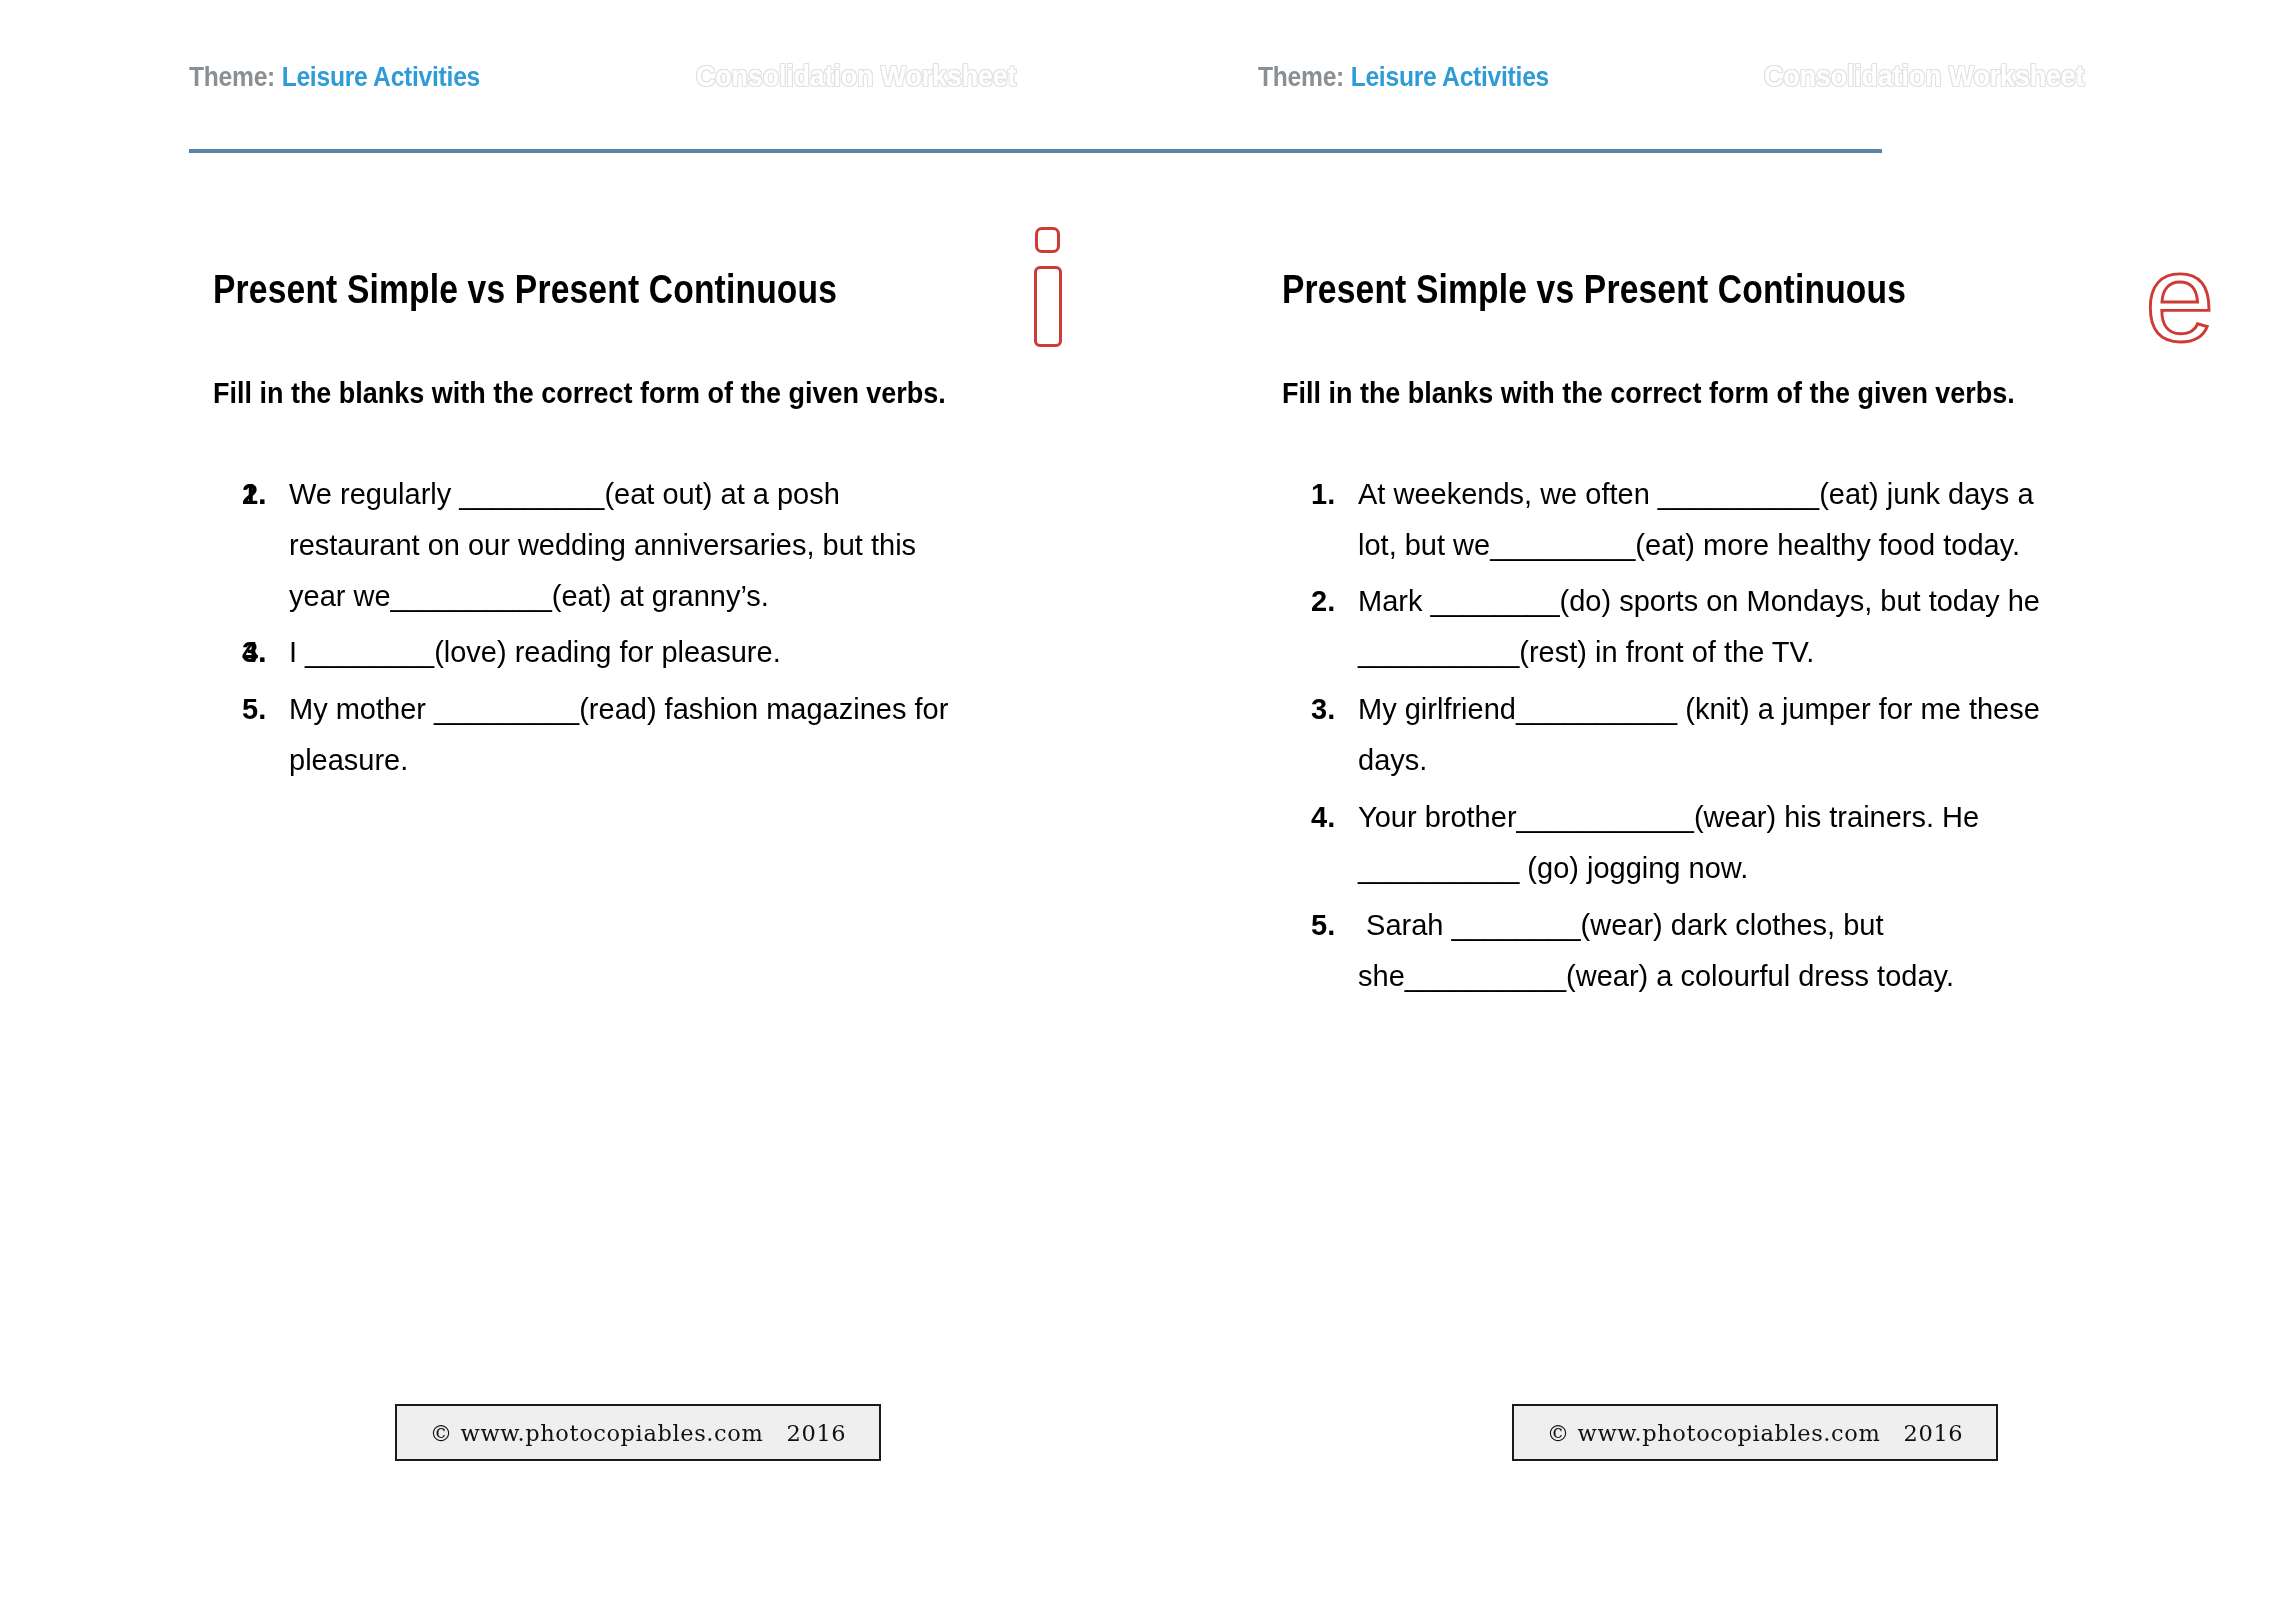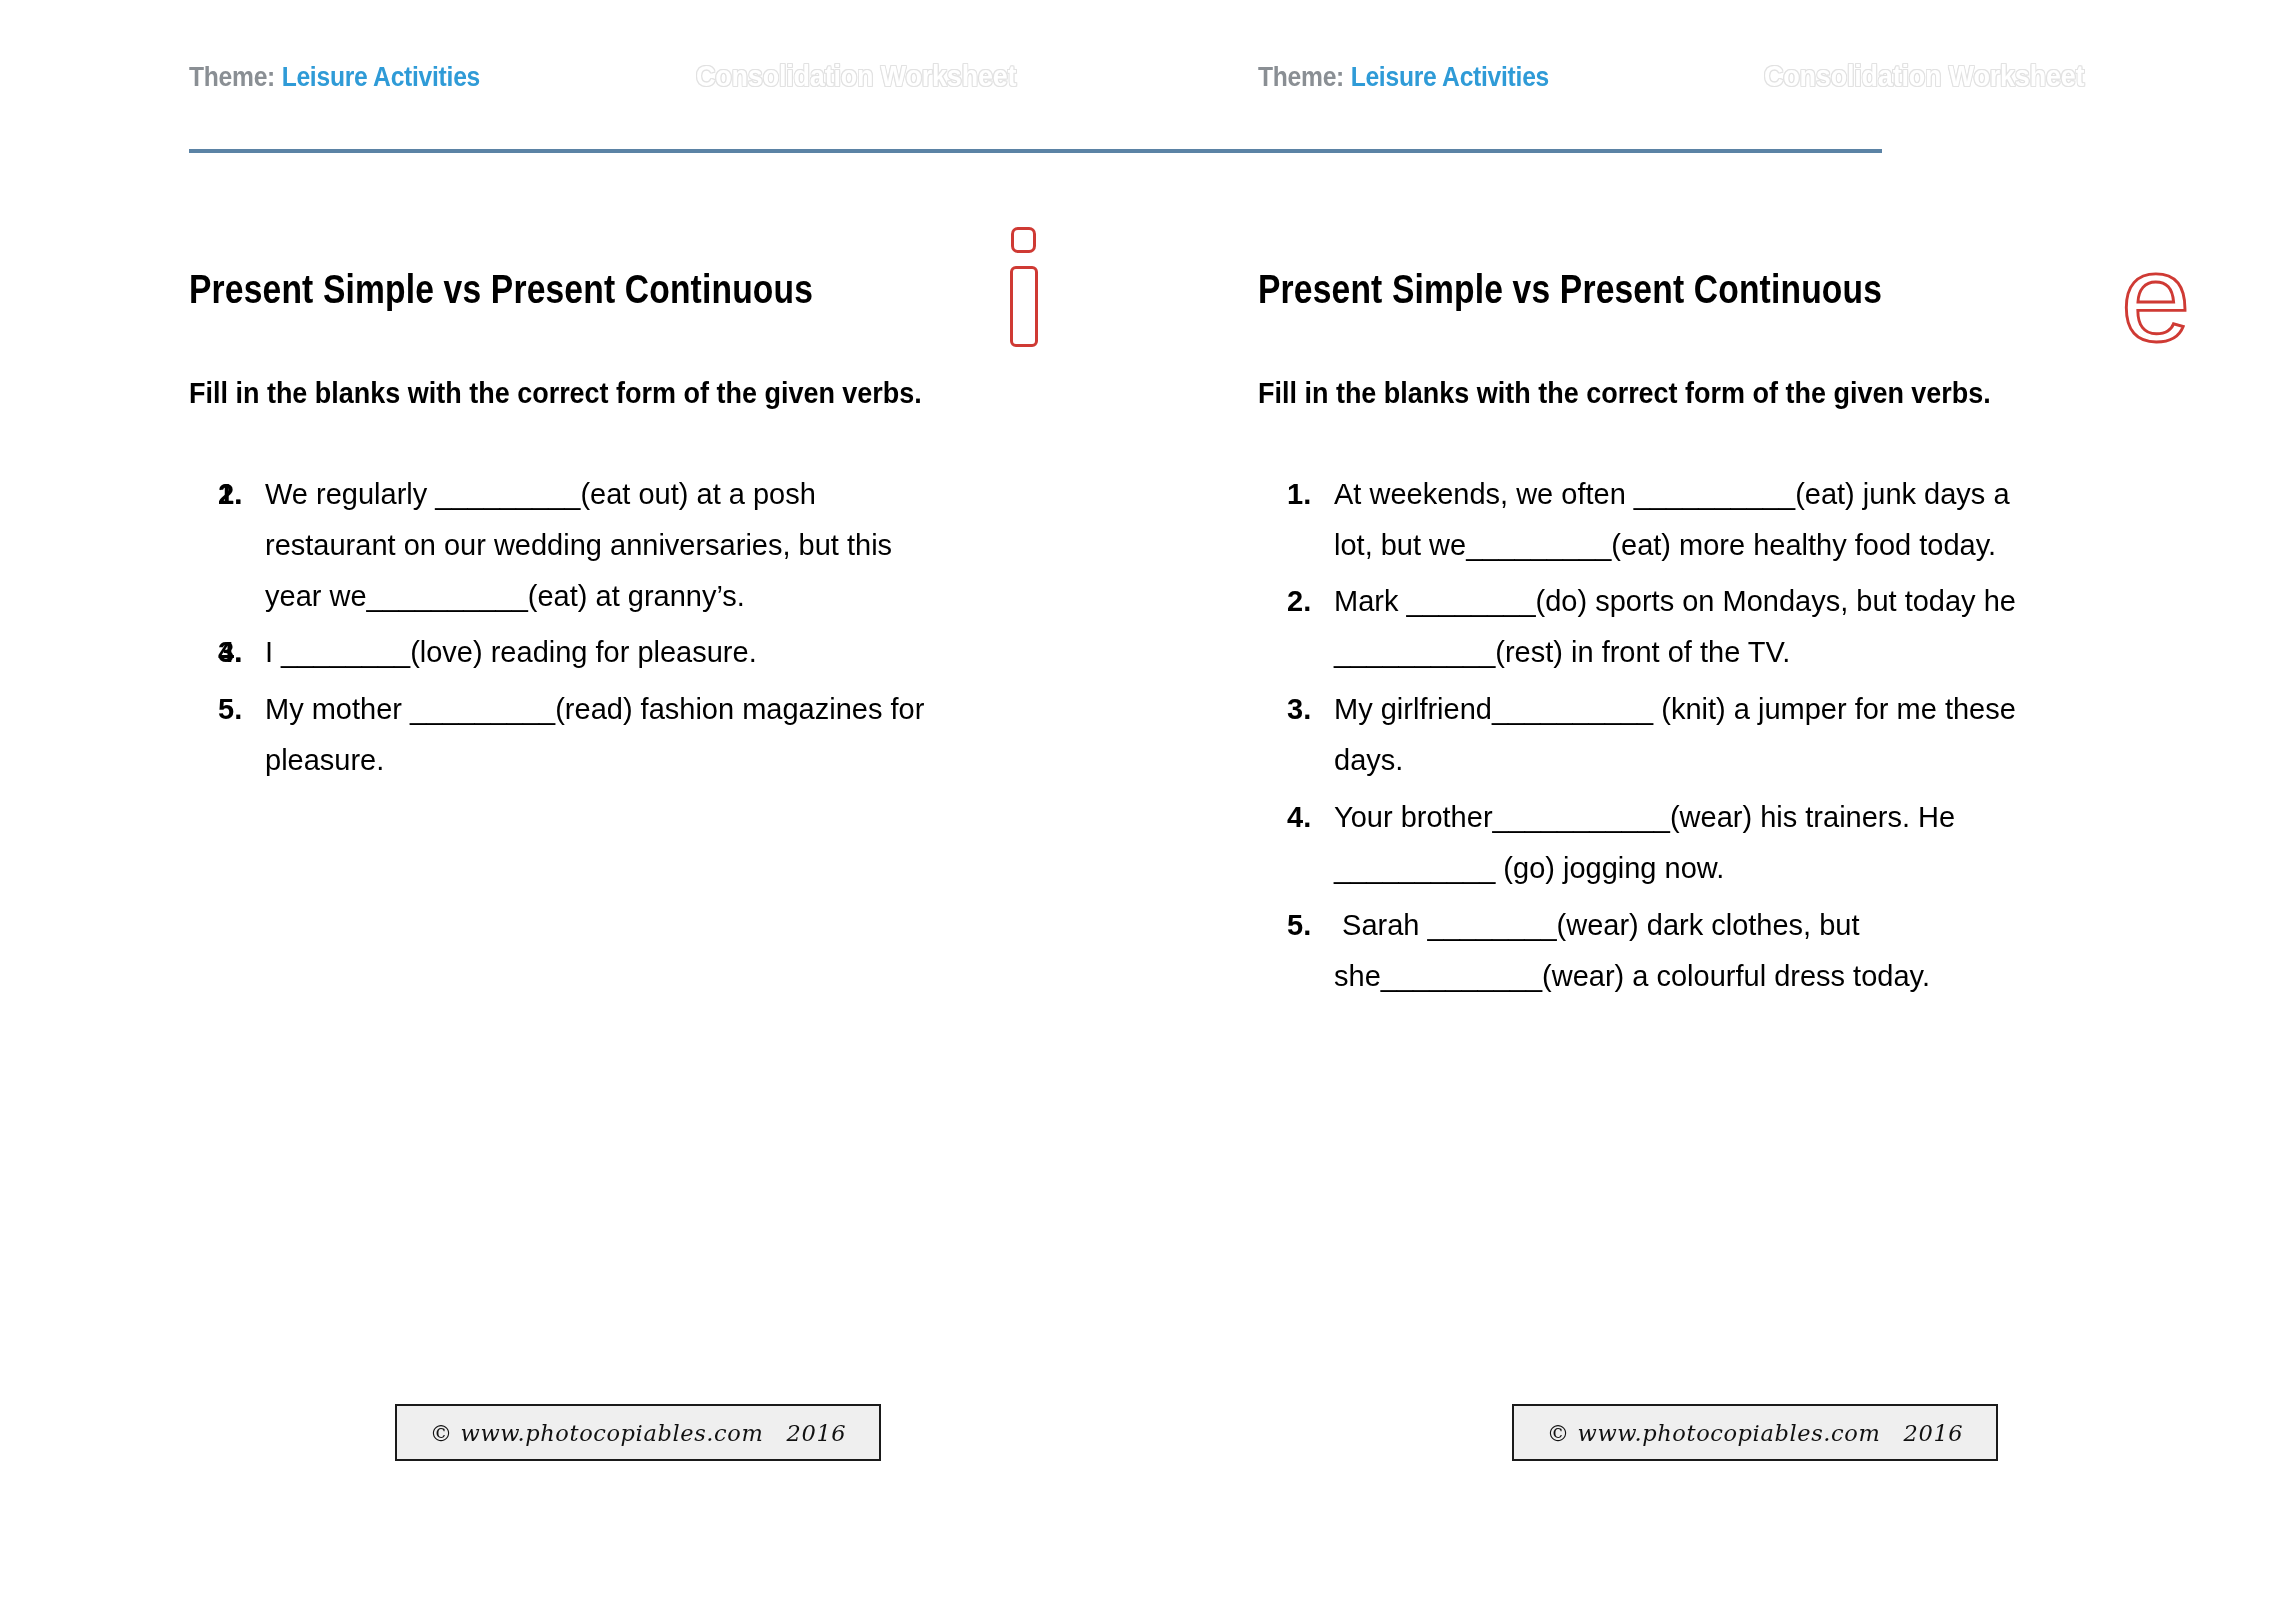--- a/index.html
+++ b/index.html
@@ -93,20 +93,21 @@
     width: 1693px;
     height: 3.9px;
     background: #5b83a5;
   }
 
   
   .col {
     position: absolute;
     top: 245px;
     width: 980px;
+    margin-left: 24px;
   }
   .col-left  { left: 189px; }
   .col-right { left: 1258px; }
 
   .title-row {
     position: relative;
     height: 108px;
   }
   .ws-title {
     position: absolute;
@@ -214,21 +215,20 @@
   .credit {
     position: absolute;
     top: 1404px;
     height: 57px;
     border: 2.9px solid #1a1a1a;
     background: #efefef;
     box-sizing: border-box;
     display: flex;
     align-items: center;
     justify-content: center;
-    font-style: italic;
   }
   .credit-left  { left: 395px;  width: 486px; }
   .credit-right { left: 1512px; width: 486px; }
   .credit-text {
     font-family: "DejaVu Serif", serif;
     font-size: 22.5px;
     color: #111111;
     letter-spacing: 0.6px;
     white-space: pre;
   }

